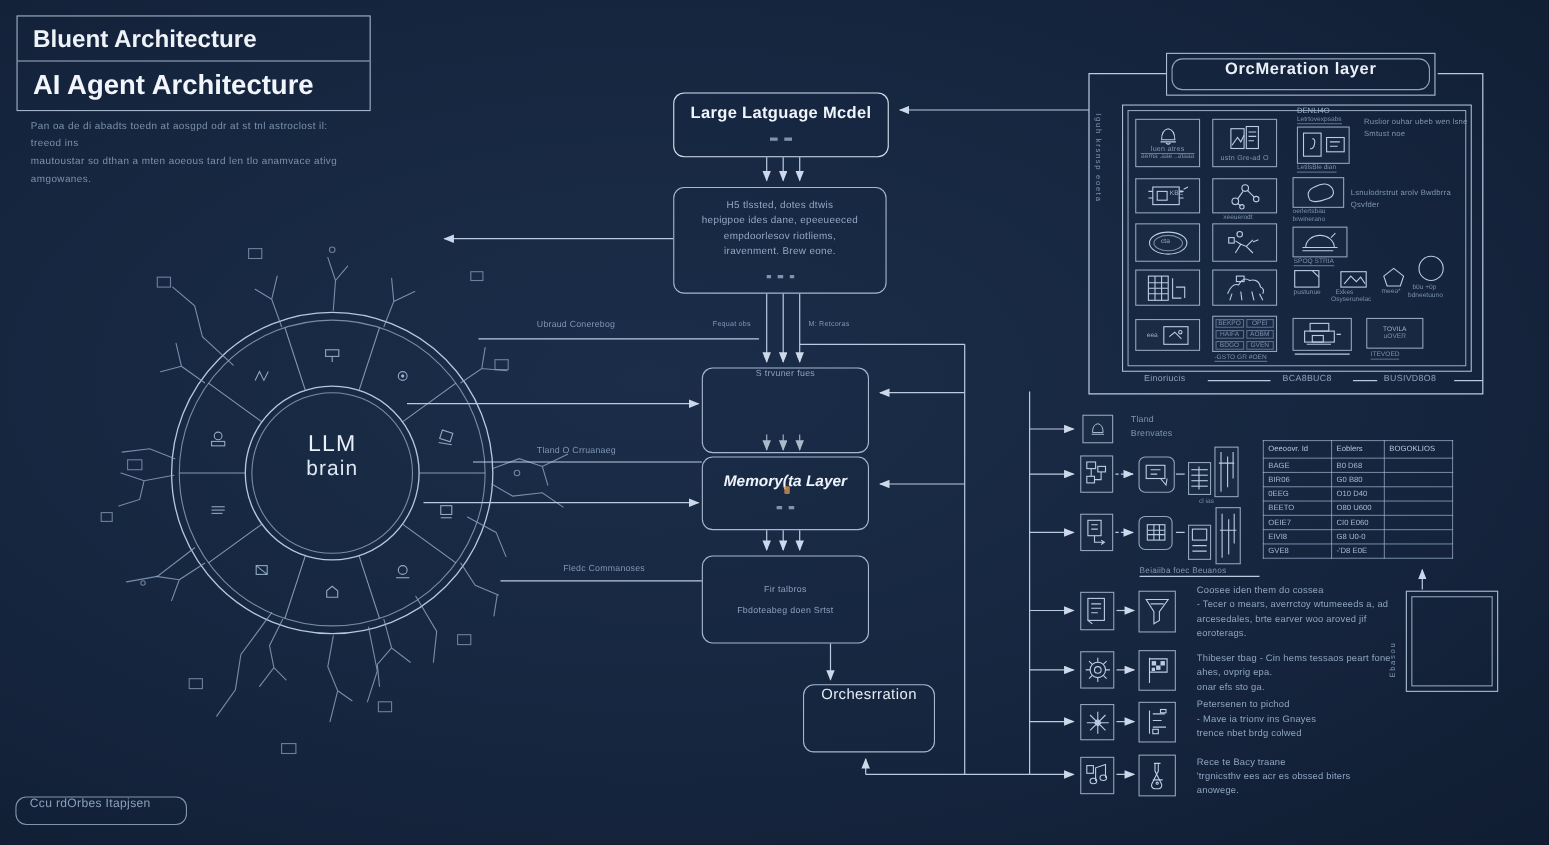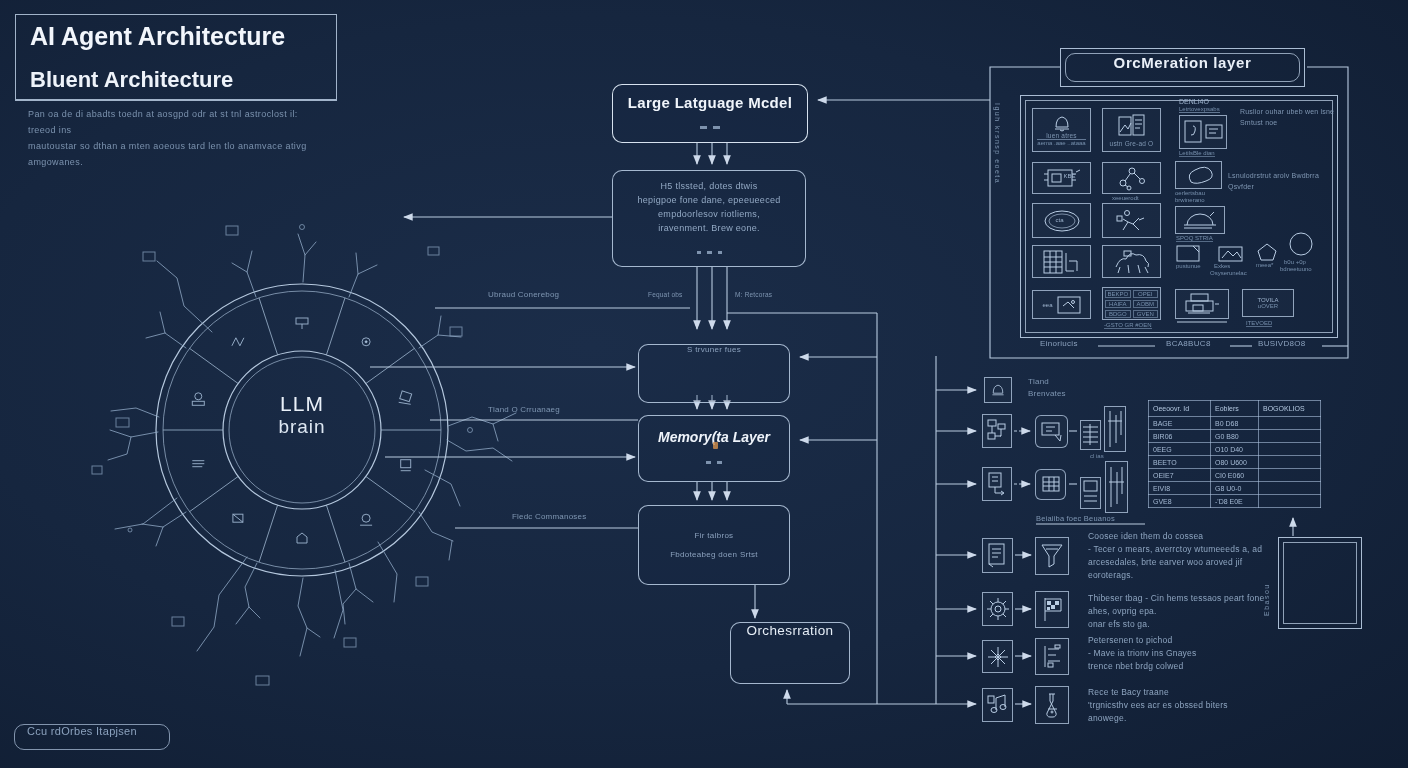--- a/index.html
+++ b/index.html
@@ -226,22 +226,22 @@
       <line x1="1036" y1="524" x2="1145" y2="524"></line>
       <line x1="1177" y1="322" x2="1227" y2="322"></line>
 
       <line x1="1293" y1="536" x2="1293" y2="518" marker-end="url(#arw)"></line>
     </g>
   </svg>
 
   <div class="layer">
 
     <div class="abs" style="left:15px;top:14px;width:320px;border:1px solid rgba(198,216,238,.8);" data-name="title-box">
+      <div style="padding:8px 14px 6px;border-bottom:1px solid rgba(198,216,238,.8);" data-name="title-line-1">Bluent Architecture</div>
       <div style="padding:7px 14px 8px;" data-name="title-line-2">AI Agent Architecture</div>
-      <div style="padding:8px 14px 6px;border-bottom:1px solid rgba(198,216,238,.8);" data-name="title-line-1">Bluent Architecture</div>
     </div>
     <style>#stage [data-name="title-line-1"]{font-size:22px;font-weight:bold;color:#eef3fa;}
            #stage [data-name="title-line-2"]{font-size:25px;font-weight:bold;color:#f2f6fc;}</style>
     <div class="abs sub" style="left:28px;top:106px;width:300px;" data-name="title-subtitle">
       <div>Pan oa de di abadts toedn at aosgpd odr at st tnl astroclost il: treeod ins</div>
       <div>mautoustar so dthan a mten aoeous tard len tlo anamvace ativg</div>
       <div>amgowanes.</div>
     </div>
 
     <div class="abs ctr" style="left:242px;top:392px;width:120px;flex-direction:column;" data-name="llm-brain-label">
@@ -251,29 +251,29 @@
 
     <div class="bx bx-bright ctr" style="left:612px;top:84px;width:196px;height:59px;flex-direction:column;" data-name="large-language-model-box">
       <div class="boxtitle">Large Latguage Mcdel</div>
       <div data-name="decorative-dashes" style="margin-top:4px;">
         <span class="dash-mark"></span><span class="dash-mark"></span>
       </div>
     </div>
 
     <div class="bx ctr" style="left:612px;top:170px;width:194px;height:97px;flex-direction:column;" data-name="model-info-box">
       <div class="boxtext">H5 tlssted, dotes dtwis</div>
-      <div class="boxtext">hepigpoe fone dane, epeeueeced</div>
+      <div class="boxtext">hepigpoe ides dane, epeeueeced</div>
       <div class="boxtext">empdoorlesov riotliems,</div>
       <div class="boxtext">iravenment. Brew eone.</div>
       <div data-name="decorative-dashes" style="margin-top:5px;">
         <span class="dash-mark" style="width:4px;"></span><span class="dash-mark" style="width:5px;"></span><span class="dash-mark" style="width:4px;"></span>
       </div>
     </div>
 
-    <div class="bx ctr" style="left:638px;top:344px;width:152px;height:59px;" data-name="trainer-files-box">
+    <div class="bx ctr" style="left:638px;top:334px;width:152px;height:78px;" data-name="trainer-files-box">
       <div class="small-lbl">S trvuner fues</div>
     </div>
 
     <div class="bx ctr" style="left:638px;top:415px;width:152px;height:67px;flex-direction:column;" data-name="memory-layer-box">
       <div class="boxtitle2">Memory(ta Layer</div>
       <div data-name="decorative-dashes" style="margin-top:5px;position:relative;">
         <span class="dash-mark" style="width:5px;"></span><span class="dash-mark" style="width:5px;"></span>
       </div>
       <span class="orange-dot" style="left:74px;top:26px;" data-name="orange-smudge"></span>
     </div>

